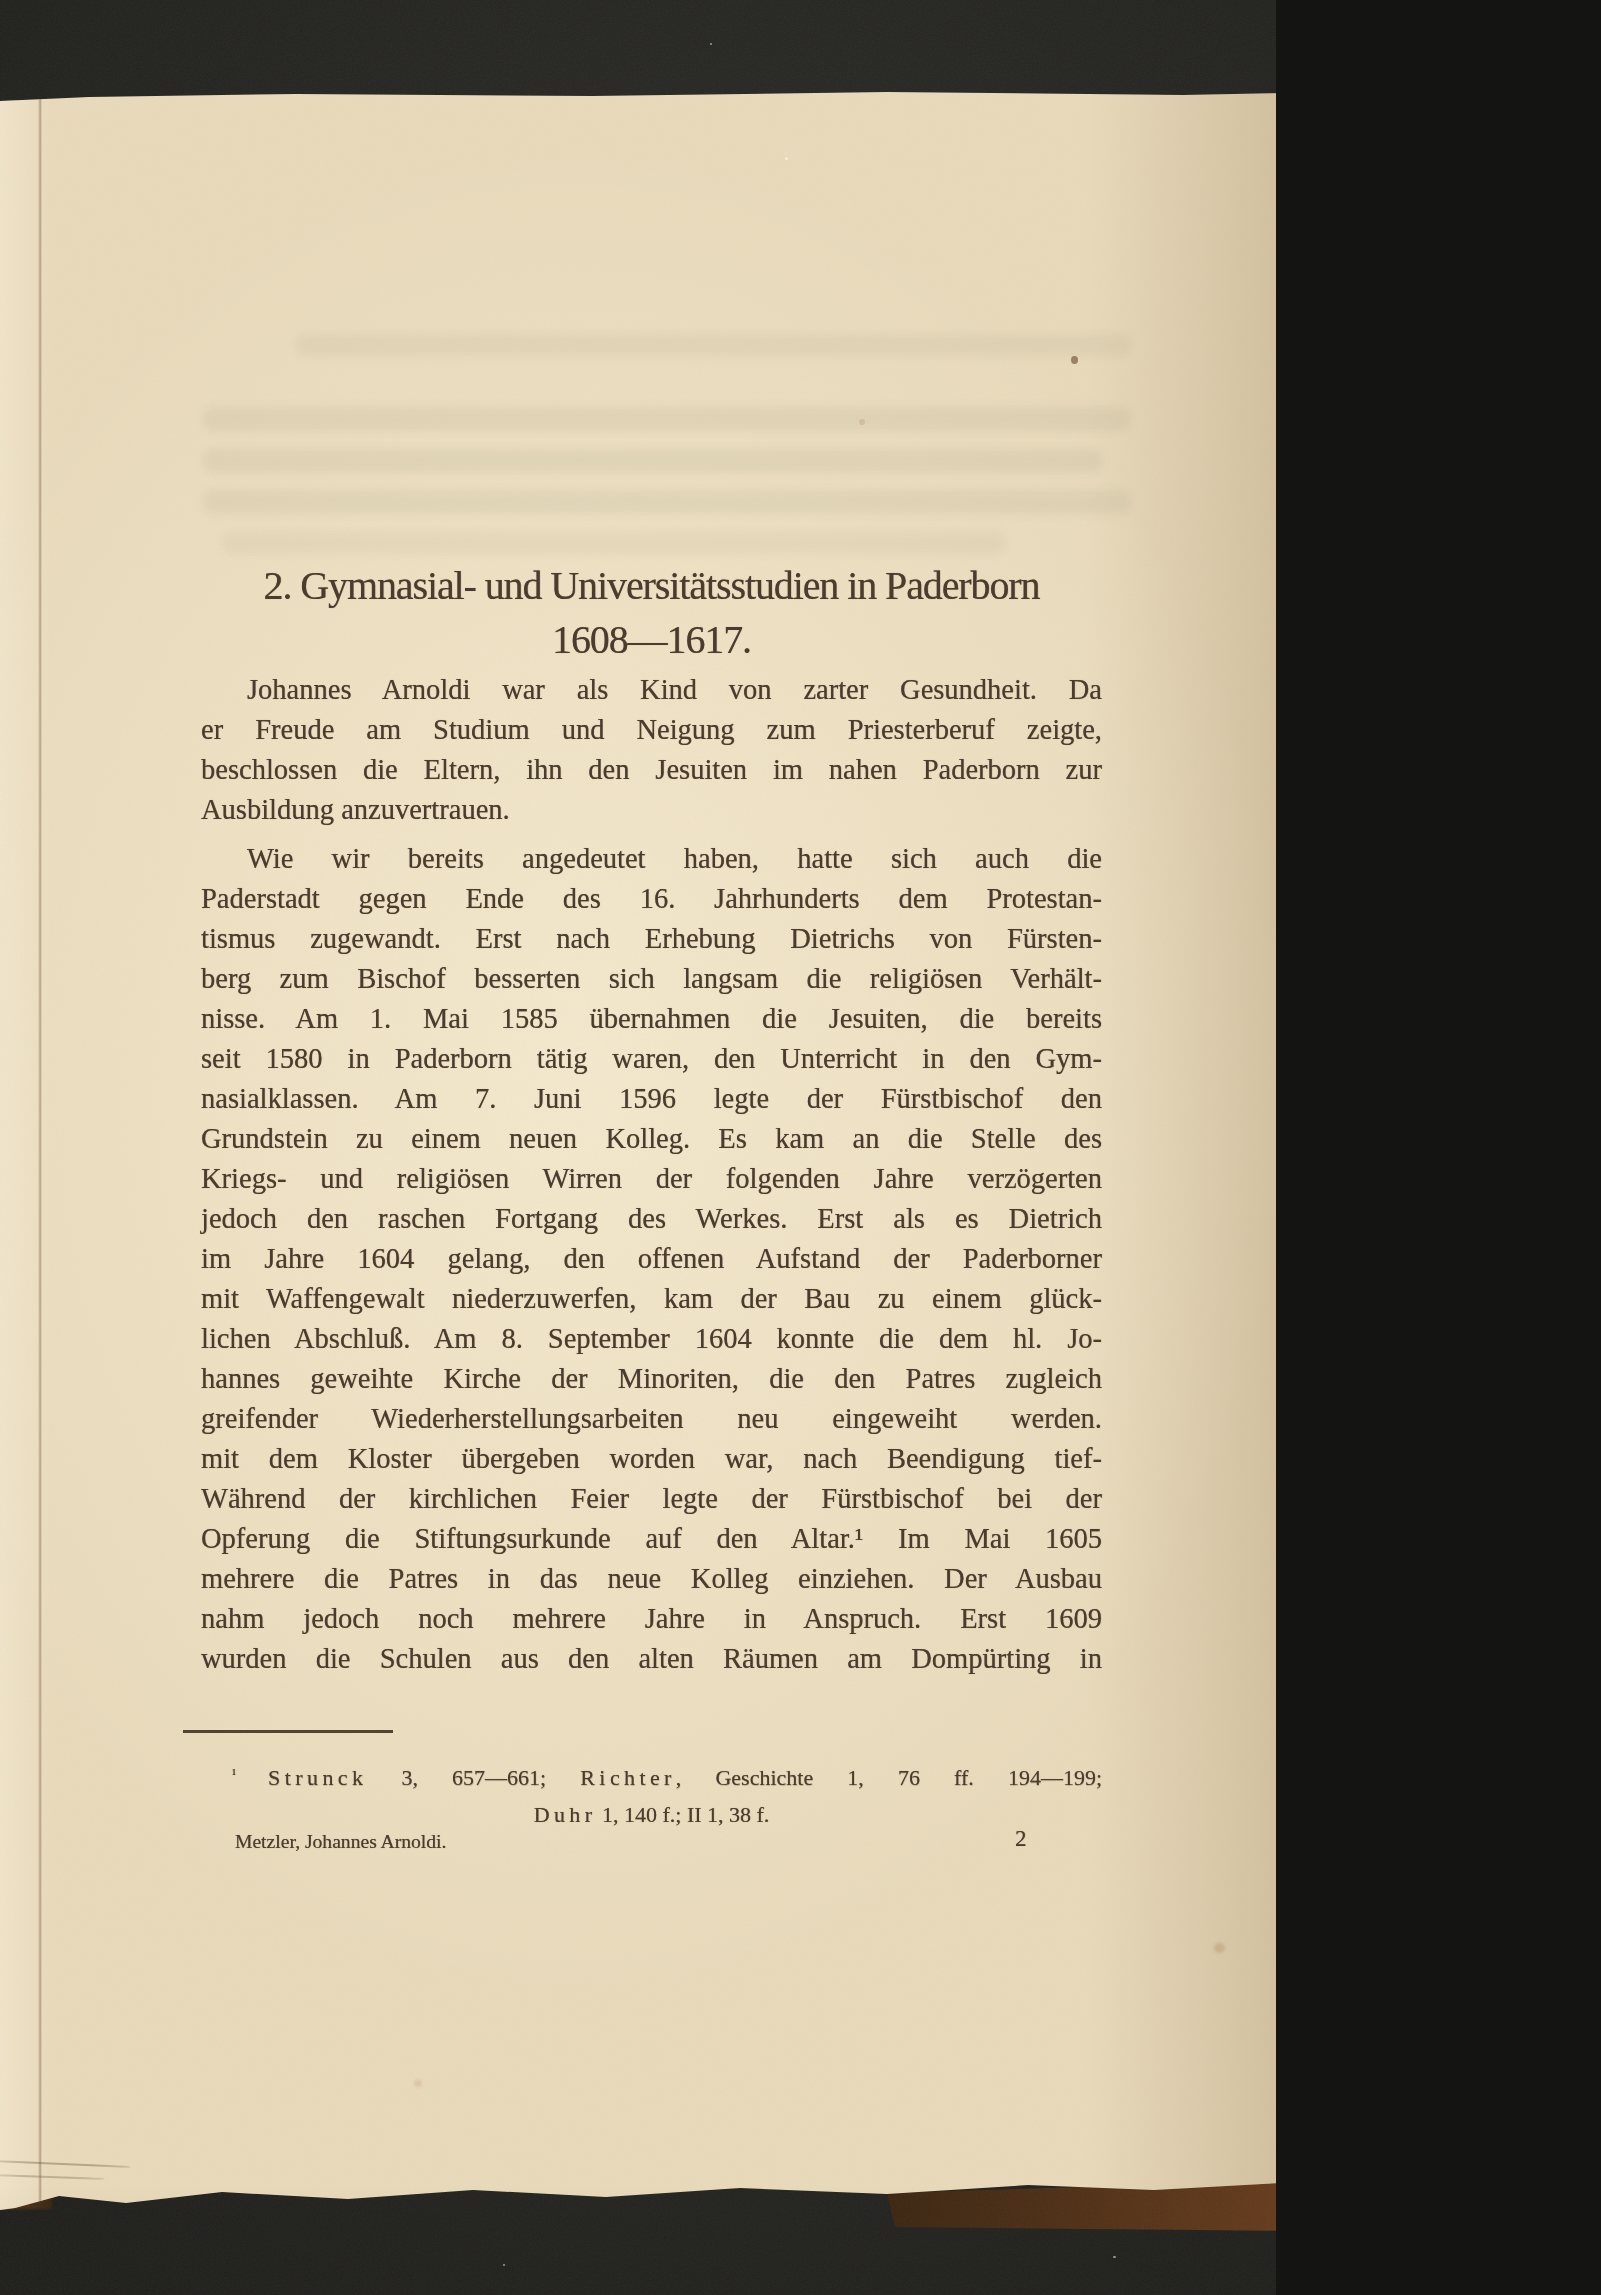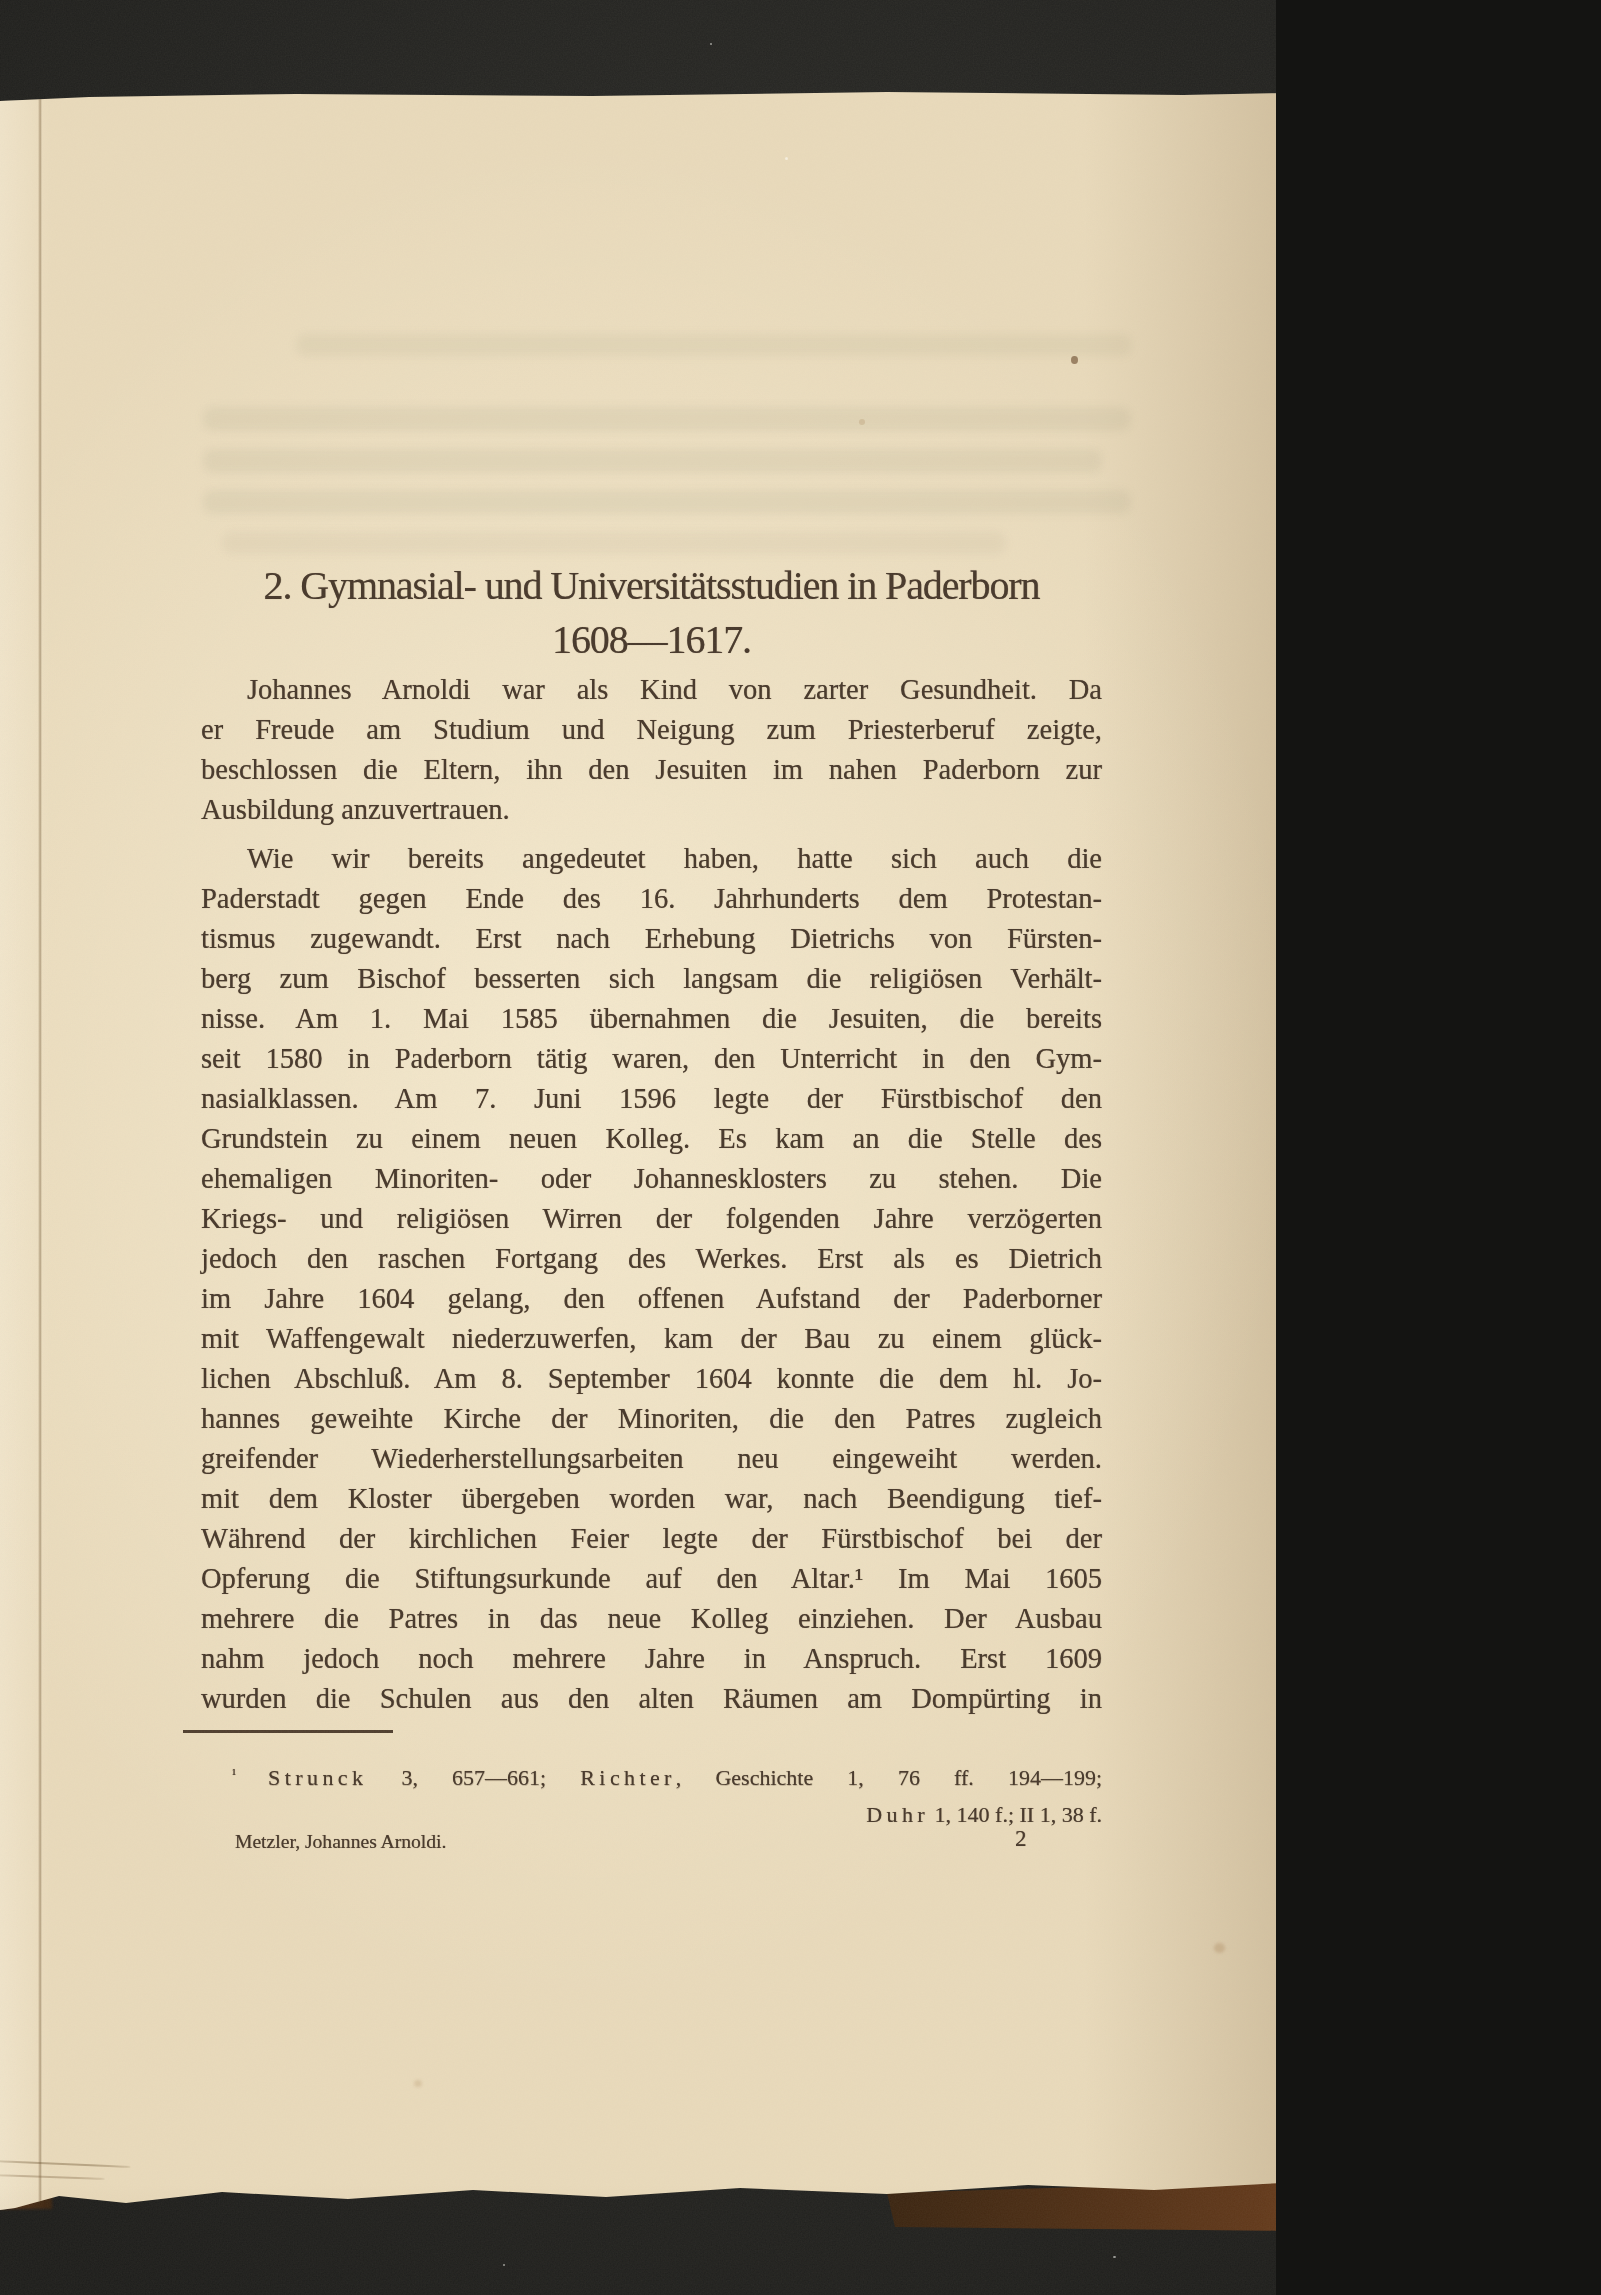--- a/index.html
+++ b/index.html
@@ -68,21 +68,21 @@
   }
   .bodycol{position:absolute;left:201px;width:901px;font-size:28.5px;}
   .para1{top:670px;}
   .para2{top:839px;}
   .line{height:40px;line-height:40px;text-align:justify;text-align-last:justify;white-space:nowrap;}
   .line.first{text-indent:46px;}
   .line.last-left{text-align-last:left;}
   .footnote-rule{position:absolute;left:183px;top:1730px;width:210px;height:3px;background:#4f3e2e;filter:blur(0.4px);}
   .footnote{position:absolute;left:201px;top:1756px;width:901px;font-size:22px;line-height:37px;}
   .fn-line1{text-align:justify;text-align-last:justify;text-indent:31px;white-space:nowrap;}
-  .fn-line2{text-align:right;}
+  .fn-line2{text-align:center;}
   .gesperrt{letter-spacing:4.4px;}
   .sup{font-size:0.62em;vertical-align:0.45em;letter-spacing:0;}
   .signature-row{position:absolute;left:201px;top:1827px;width:901px;font-size:19.6px;line-height:30px;}
   .signature{padding-left:34px;}
   .page-num{position:absolute;left:814px;top:-3px;font-size:23px;}
   
   .speck{position:absolute;border-radius:50%;background:rgba(255,255,250,0.55);filter:blur(0.4px);}
   .speck.k1{left:785px;top:157px;width:3px;height:3px;}
   .speck.k2{left:1552px;top:411px;width:2.2px;height:2.2px;}
   .speck.k3{left:1584px;top:1100px;width:2.2px;height:3px;}
@@ -128,21 +128,20 @@
       </div>
     <div class="bodycol para2 ink" id="para2">
         <div class="line first">Wie wir bereits angedeutet haben, hatte sich auch die</div>
         <div class="line">Paderstadt gegen Ende des 16. Jahrhunderts dem Protestan-</div>
         <div class="line">tismus zugewandt. Erst nach Erhebung Dietrichs von Fürsten-</div>
         <div class="line">berg zum Bischof besserten sich langsam die religiösen Verhält-</div>
         <div class="line">nisse. Am 1. Mai 1585 übernahmen die Jesuiten, die bereits</div>
         <div class="line">seit 1580 in Paderborn tätig waren, den Unterricht in den Gym-</div>
         <div class="line">nasialklassen. Am 7. Juni 1596 legte der Fürstbischof den</div>
         <div class="line">Grundstein zu einem neuen Kolleg. Es kam an die Stelle des</div>
-        <div class="line">ehemaligen Minoriten- oder Johannesklosters zu stehen. Die</div>
         <div class="line">Kriegs- und religiösen Wirren der folgenden Jahre verzögerten</div>
         <div class="line">jedoch den raschen Fortgang des Werkes. Erst als es Dietrich</div>
         <div class="line">im Jahre 1604 gelang, den offenen Aufstand der Paderborner</div>
         <div class="line">mit Waffengewalt niederzuwerfen, kam der Bau zu einem glück-</div>
         <div class="line">lichen Abschluß. Am 8. September 1604 konnte die dem hl. Jo-</div>
         <div class="line">hannes geweihte Kirche der Minoriten, die den Patres zugleich</div>
         <div class="line">greifender Wiederherstellungsarbeiten neu eingeweiht werden.</div>
         <div class="line">mit dem Kloster übergeben worden war, nach Beendigung tief-</div>
         <div class="line">Während der kirchlichen Feier legte der Fürstbischof bei der</div>
         <div class="line">Opferung die Stiftungsurkunde auf den Altar.¹ Im Mai 1605</div>

